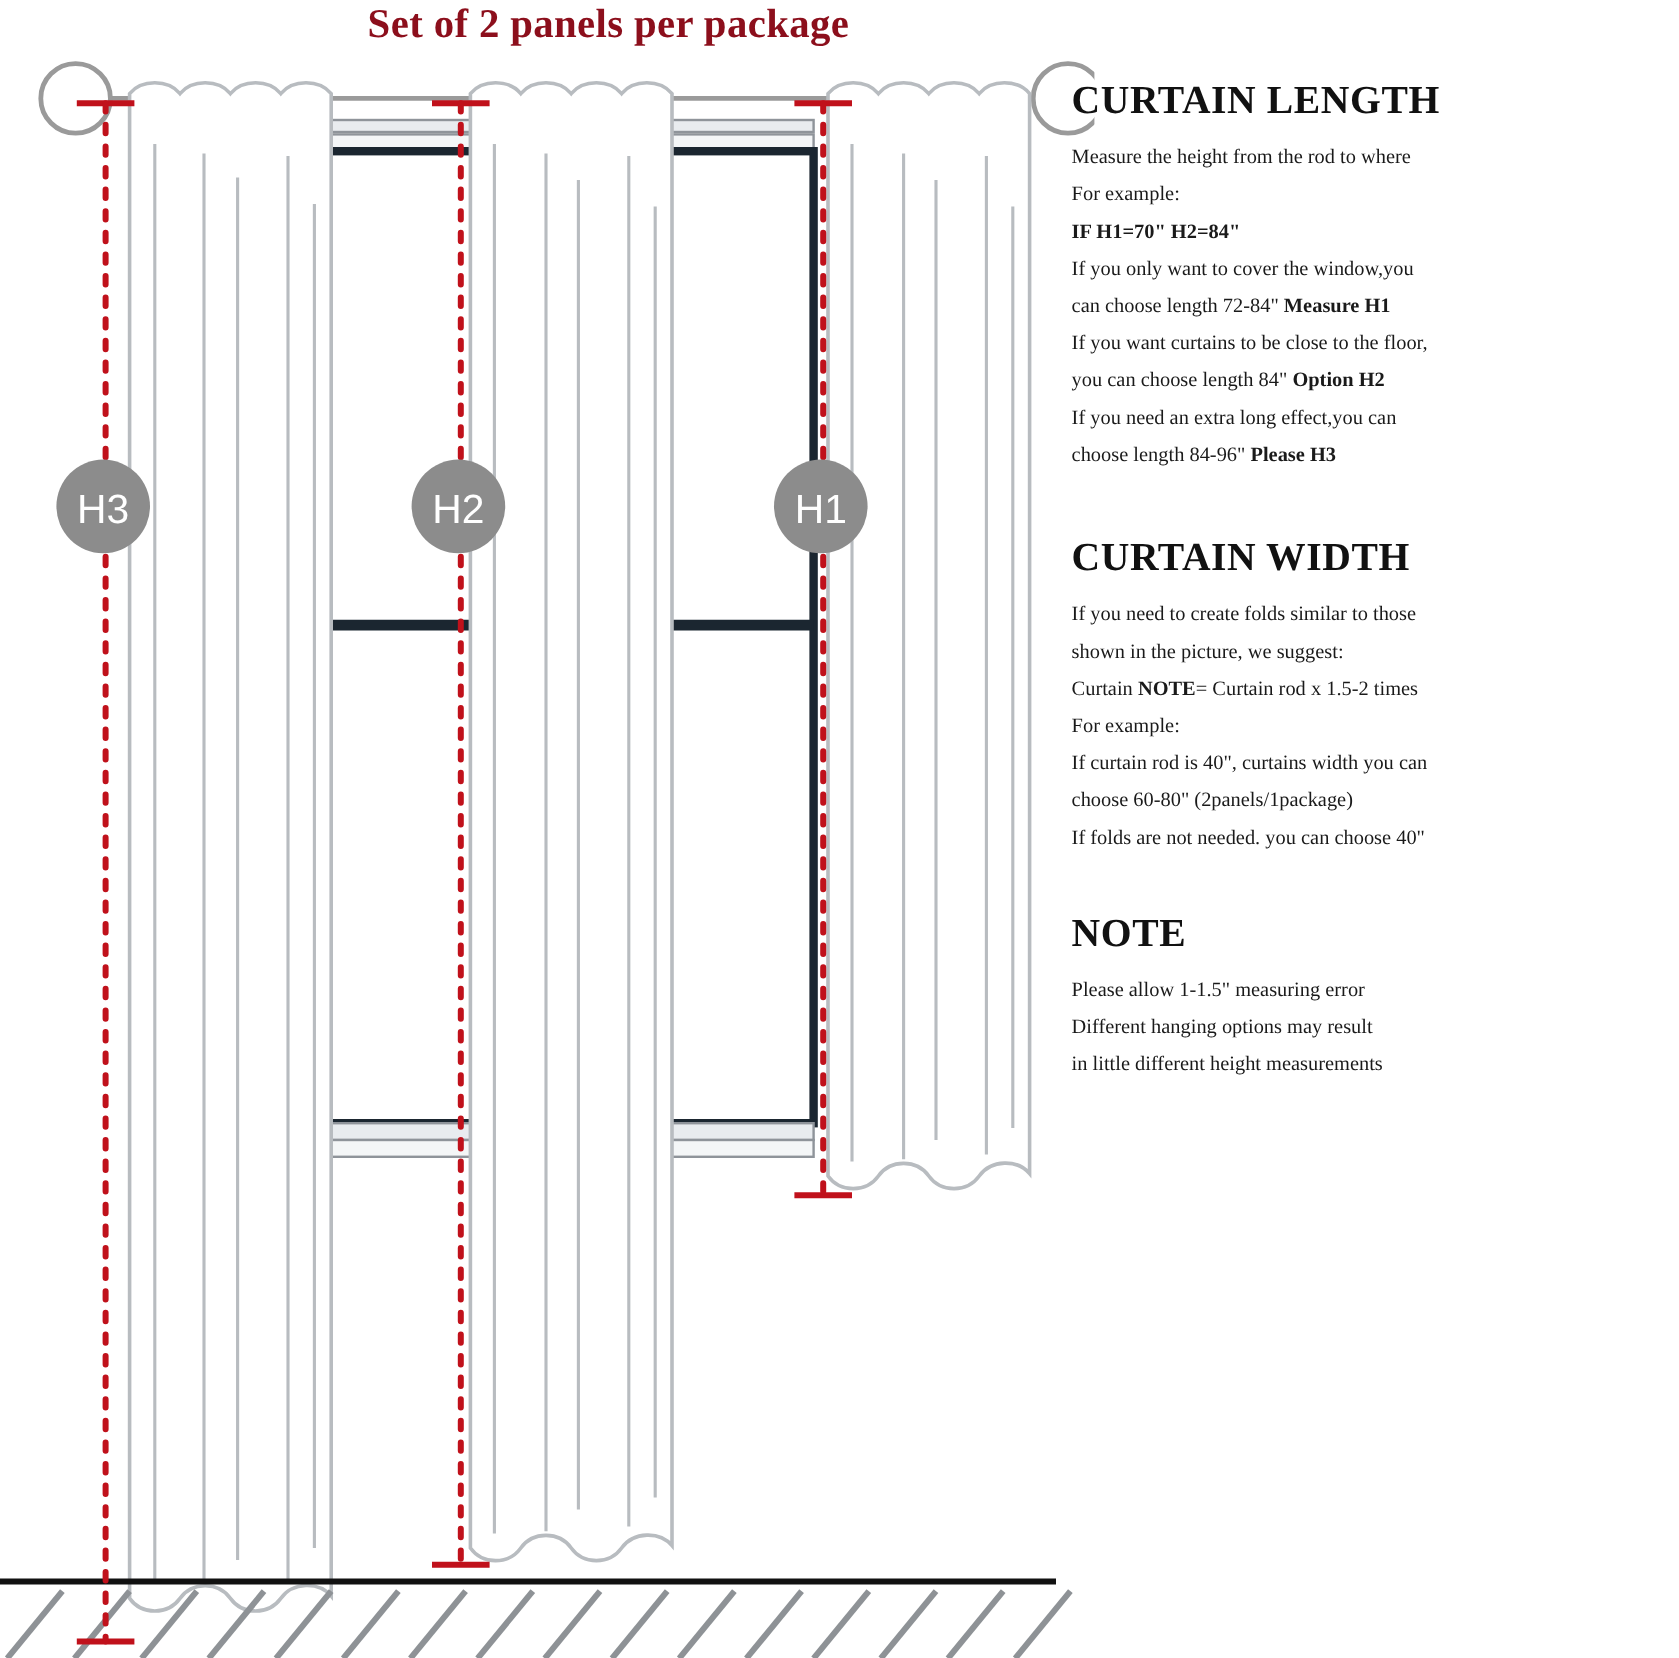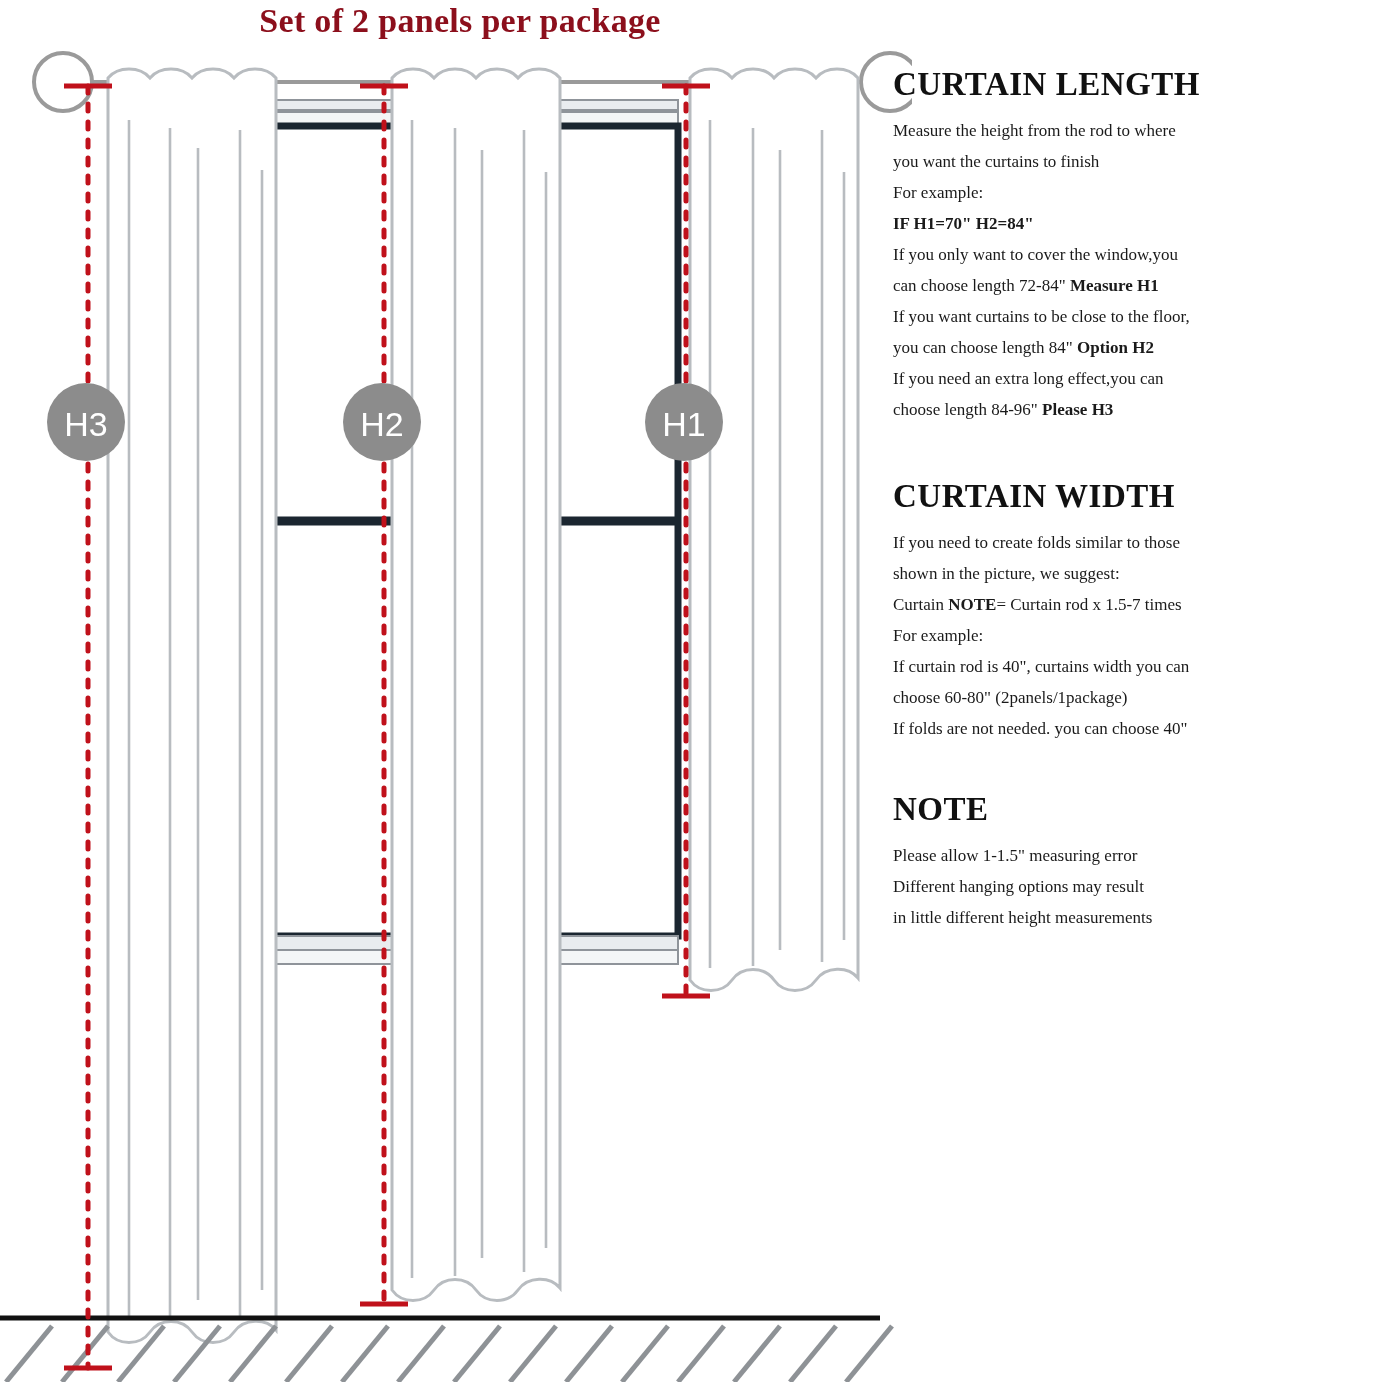--- a/index.html
+++ b/index.html
@@ -24,20 +24,21 @@
     position: absolute;
     top: 2px;
     left: 0;
     width: 920px;
     text-align: center;
     font-family: "Liberation Serif", serif;
     font-weight: bold;
     font-size: 34px;
     color: #8c0f1c;
     letter-spacing: 0.3px;
+    padding-left: 47px;
   }
 
   
   .diagram {
     position: absolute;
     left: 0;
     top: 0;
     width: 912px;
     height: 1382px;
     text-align: center;
@@ -210,40 +211,39 @@
 
     </svg>
   </div>
 
   <div class="textcol">
 
     <div>
       <div class="sect-head">CURTAIN LENGTH</div>
       <div class="sect-body">
         <p><span>Measure the height from the rod to where</span></p>
-        <p><span>you want the curtains to finish</span></p>
         <p><span>For example:</span></p>
         <p><span class="b">IF H1=70"  H2=84"</span></p>
         <p><span>If you only want to cover the window,you</span></p>
         <p><span>can choose length 72-84" </span><span class="b">Measure H1</span></p>
         <p><span>If you want curtains to be close to the floor,</span></p>
         <p><span>you can choose length 84" </span><span class="b">Option H2</span></p>
         <p><span>If you need an extra long effect,you can</span></p>
         <p><span>choose length 84-96" </span><span class="b">Please H3</span></p>
       </div>
     </div>
 
     <div class="gap-lg"></div>
 
     <div>
       <div class="sect-head">CURTAIN WIDTH</div>
       <div class="sect-body">
         <p><span>If you need to create folds similar to those</span></p>
         <p><span>shown in the picture, we suggest:</span></p>
-        <p><span>Curtain </span><span class="b">NOTE</span><span>= Curtain rod x 1.5-7 times</span></p>
+        <p><span>Curtain </span><span class="b">NOTE</span><span>= Curtain rod x 1.5-2 times</span></p>
         <p><span>For example:</span></p>
         <p><span>If curtain rod is 40", curtains width you can</span></p>
         <p><span>choose 60-80" (2panels/1package)</span></p>
         <p><span>If folds are not needed. you can choose 40"</span></p>
       </div>
     </div>
 
     <div class="gap-md"></div>
 
     <div>

